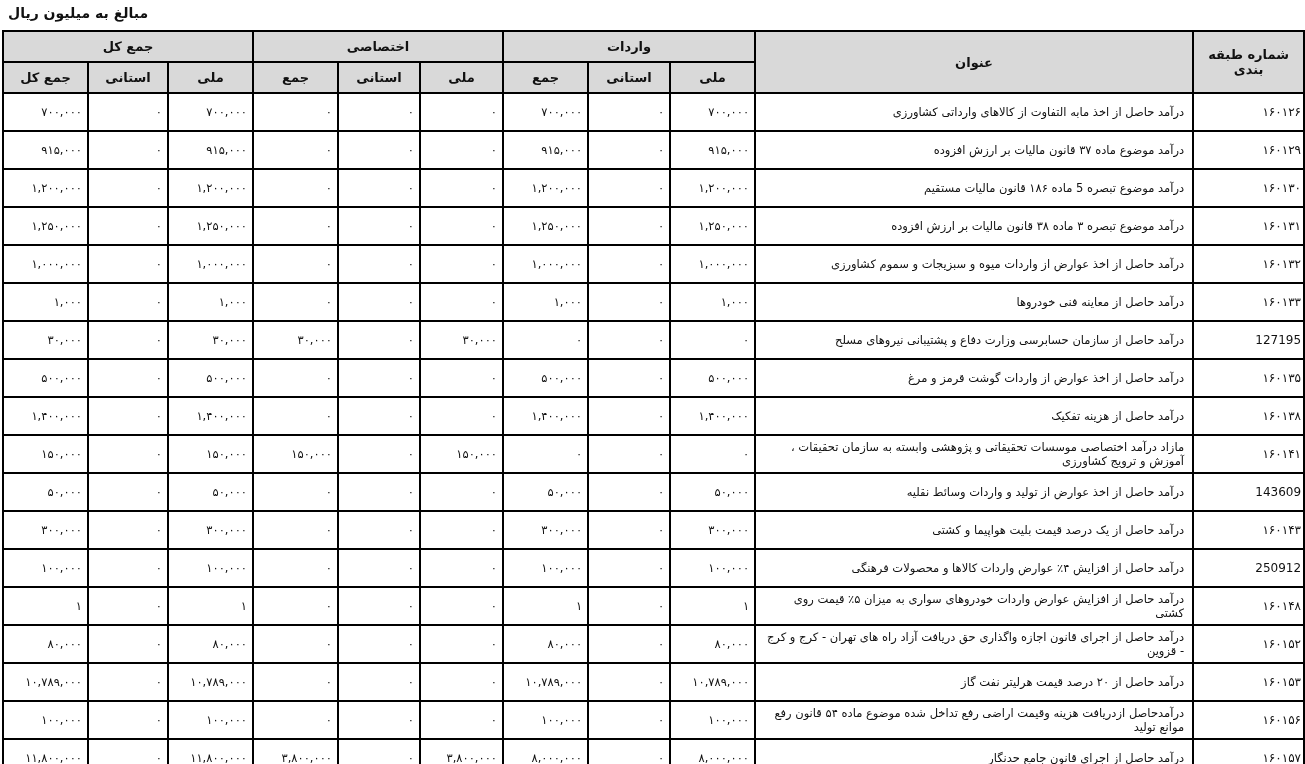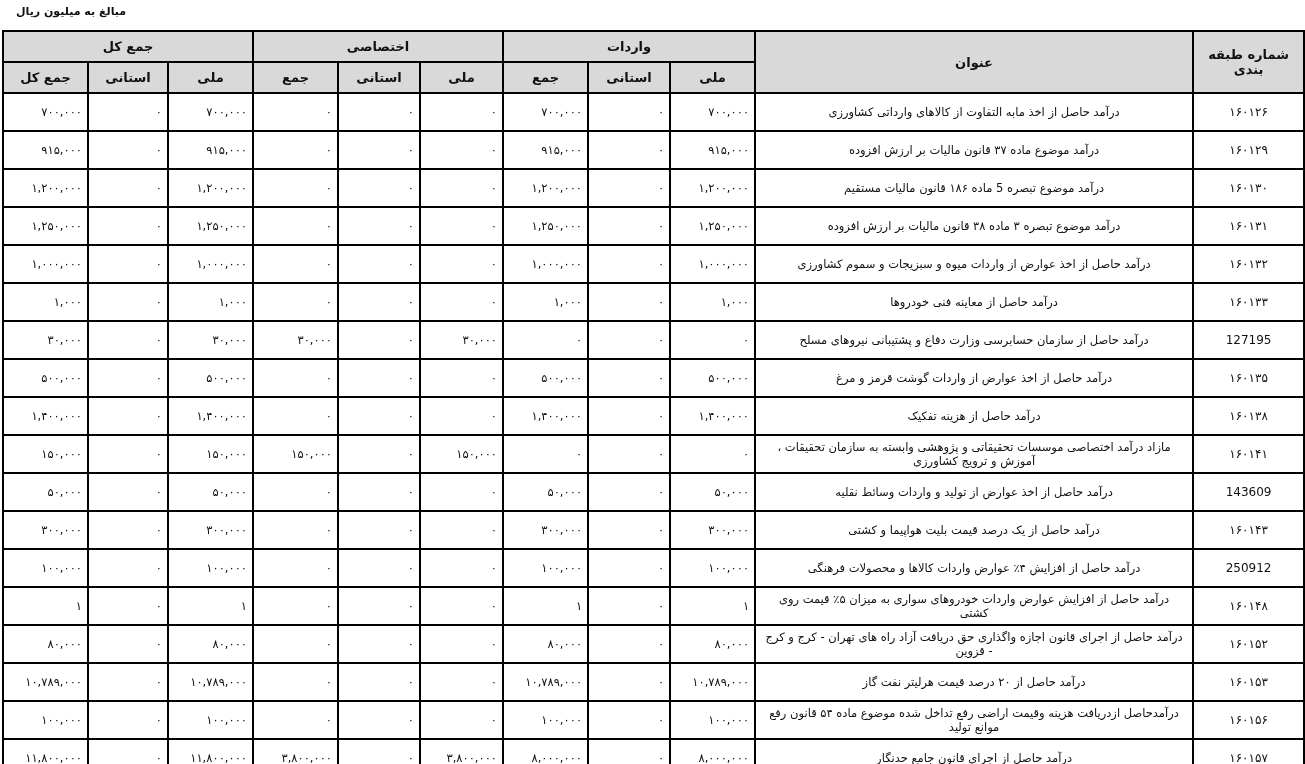--- a/index.html
+++ b/index.html
@@ -1,39 +1,39 @@
 <!DOCTYPE html>
 <html lang="fa"><head>
 <meta charset="utf-8">
 <style>
   html,body{margin:0;padding:0;}
   body{
     width:1305px;height:764px;background:#ffffff;position:relative;
     font-family:"DejaVu Sans",sans-serif;color:#111;overflow:hidden;
   }
   .unit-note{
-    position:absolute;top:5px;left:16px;direction:rtl;
-    font-size:11px;font-weight:bold;white-space:nowrap;
+    position:absolute;top:5px;left:8px;direction:rtl;
+    font-size:14px;font-weight:bold;white-space:nowrap;
   }
   table.budget{
     position:absolute;top:30px;left:2px;width:1301px;
     border-collapse:collapse;table-layout:fixed;direction:rtl;
     border:2px solid #000;
   }
   table.budget th, table.budget td{
     border:2px solid #000;vertical-align:middle;overflow:hidden;
   }
   thead th{
     background:#d9d9d9;font-weight:bold;font-size:13px;text-align:center;
     height:29px;padding:0 4px;
   }
   tbody td{height:36px;font-size:11.5px;background:#fff;}
   td.num{text-align:right;padding:0 5px 0 2px;white-space:nowrap;}
-  td.code{text-align:center;padding:0 2px;white-space:nowrap;font-size:12px;}
-  td.title{text-align:center;padding:0 8px;line-height:1.25;}
+  td.code{text-align:right;padding:0 2px;white-space:nowrap;font-size:12px;}
+  td.title{padding:0 8px;line-height:1.25;}
 </style>
 </head>
 <body>
 
 <div class="unit-note">مبالغ به میلیون ریال</div>
 
 <table class="budget">
   <colgroup>
     <col style="width:111px">
       <col style="width:438px">

